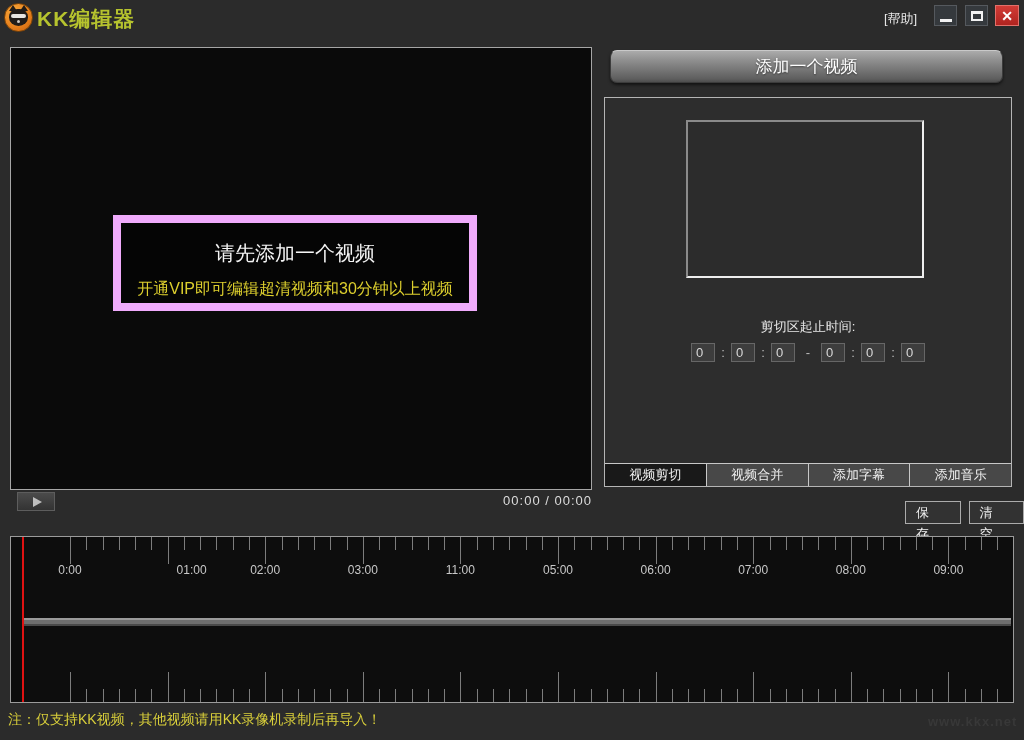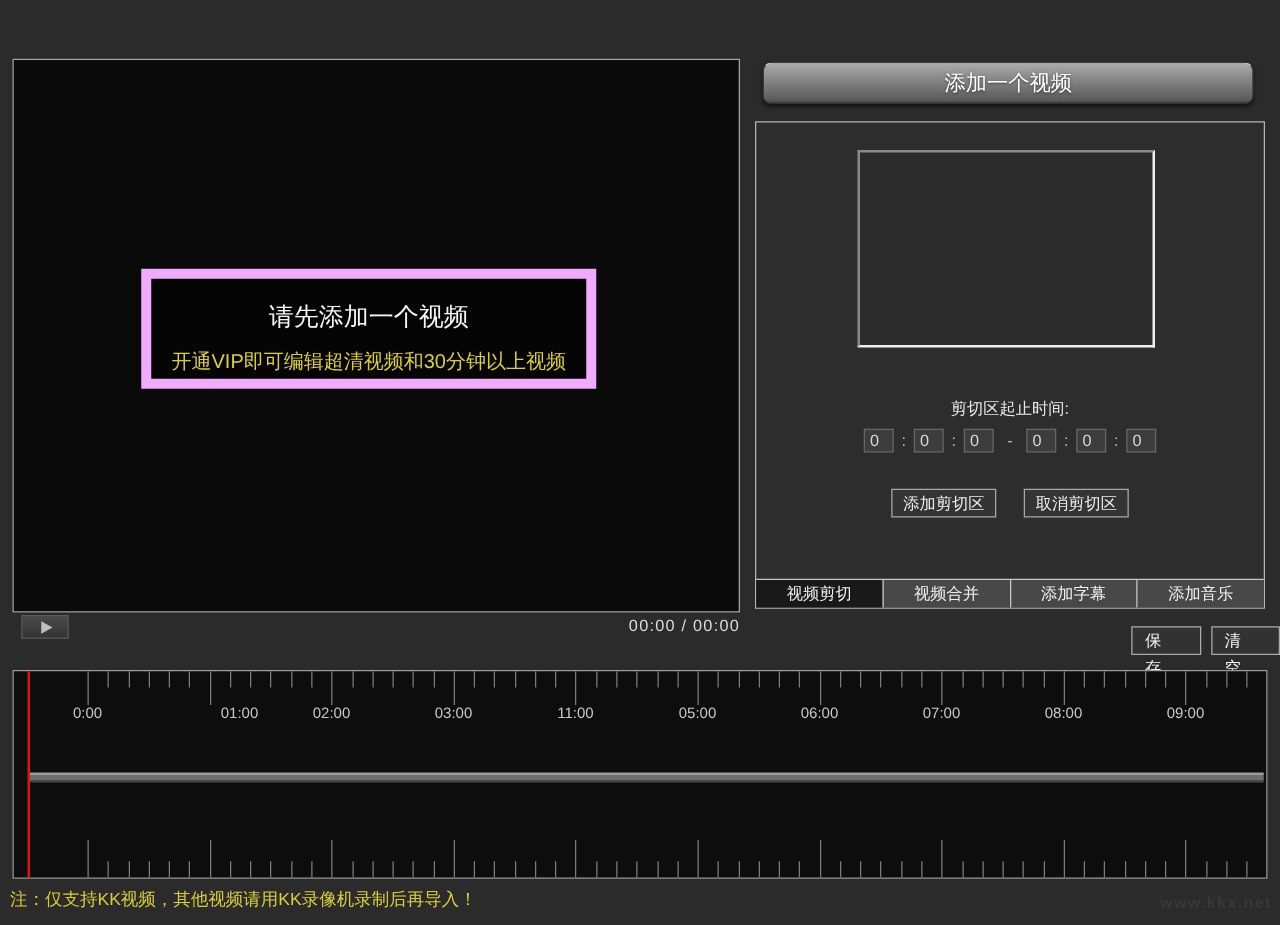--- a/index.html
+++ b/index.html
@@ -105,20 +105,41 @@
   .watermark1 { position:absolute; left:891px; top:678px; font-size:31px; font-weight:bold;
                 color:#3a3a3a; letter-spacing:1px; z-index:5; }
   .watermark2 { position:absolute; left:928px; top:714px; font-size:13px; font-weight:bold;
                 color:#383838; letter-spacing:1px; z-index:5; }
 </style>
 </head>
 <body>
 
 <div class="window">
 
+  <div class="titlebar">
+    <div class="logo">
+      <div class="logo-face">
+        <div class="logo-ear l"></div>
+        <div class="logo-ear r"></div>
+        <div class="logo-band"></div>
+        <div class="logo-dot"></div>
+      </div>
+    </div>
+    <div class="app-title">KK编辑器</div>
+    <div class="help">[帮助]</div>
+    <div class="winbtn min">
+      <div class="ico-min"></div>
+    </div>
+    <div class="winbtn max">
+      <div class="ico-max"></div>
+    </div>
+    <div class="winbtn close">
+      <div class="ico-close">✕</div>
+    </div>
+  </div>
 
   <div class="video-area">
     <div class="message-box">
       <div class="msg-line1">请先添加一个视频</div>
       <div class="msg-line2">开通VIP即可编辑超清视频和30分钟以上视频</div>
     </div>
   </div>
 
   <div class="play-btn">
     <div class="play-tri"></div>
@@ -136,24 +157,20 @@
         <input class="time-box" value="0" style="">
         <span class="time-sep">:</span>
         <input class="time-box" value="0" style="">
         <span class="time-sep dash">-</span>
         <input class="time-box" value="0" style="">
         <span class="time-sep">:</span>
         <input class="time-box" value="0" style="">
         <span class="time-sep">:</span>
         <input class="time-box" value="0" style="">
       </div>
-    <div class="cut-btn-row">
-      <div class="cut-btn">添加剪切区</div>
-      <div class="cut-btn">取消剪切区</div>
-    </div>
     <div class="tabbar">
       <div class="tab active">视频剪切</div>
       <div class="tab">视频合并</div>
       <div class="tab">添加字幕</div>
       <div class="tab">添加音乐</div>
     </div>
   </div>
 
   <div class="save-clear">
     <div class="sc-btn">保 存</div>

